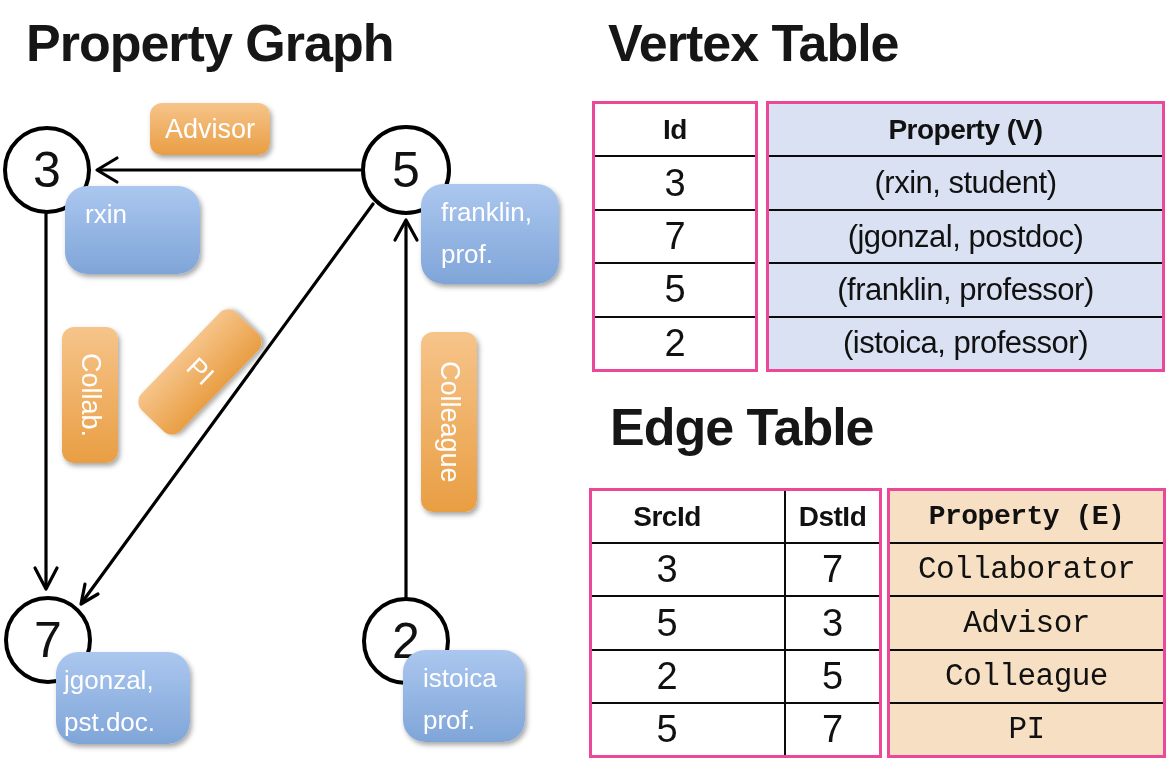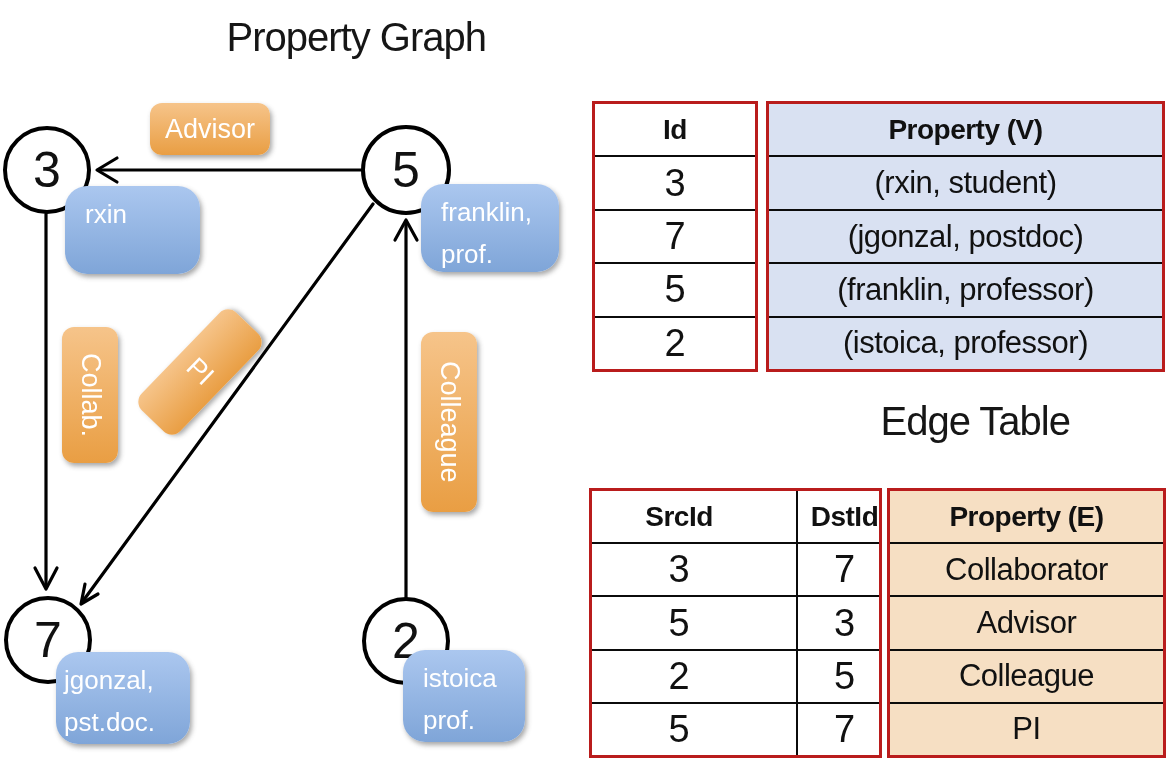--- a/index.html
+++ b/index.html
@@ -10,21 +10,21 @@
     --blue_top:#abc7ef;
     --blue_bottom:#7fa5d8;
     --line_color:#000000;
   }
   html,body{margin:0;padding:0;background:#ffffff;}
   .slide{
     position:relative;width:1170px;height:760px;background:#fff;overflow:hidden;
     font-family:"Liberation Sans", sans-serif;color:#111;
   }
   .big-title{
-    position:absolute;text-align:right;font-size:40px;font-weight:400;
+    position:absolute;text-align:left;font-size:52px;font-weight:700;
     letter-spacing:-1px;color:#161616;white-space:nowrap;line-height:1.05;
   }
   #pg-title{left:26px;top:16px;width:460px;}
   #vt-title{left:608px;top:16px;width:460px;}
   #et-title{left:610px;top:400px;width:460px;}
 
   
   .gnode{
     position:absolute;border:4px solid #000;border-radius:50%;background:#fff;
     display:flex;align-items:center;justify-content:center;
@@ -35,21 +35,21 @@
   #node-7{left:4px;top:596px;width:88px;height:88px;}
   #node-2{left:362px;top:597px;width:88px;height:88px;}
 
   .vbox{
     position:absolute;border-radius:22px;z-index:3;color:#fff;
     background:linear-gradient(180deg,var(--blue_top) 0%,var(--blue_bottom) 100%);
     box-shadow:2px 3px 5px rgba(60,60,60,.45);
     font-size:26px;line-height:1.6;padding:8px 0 0 20px;box-sizing:border-box;
   }
   #vbox-rxin{left:65px;top:186px;width:135px;height:88px;}
-  #vbox-franklin{left:421px;top:184px;width:138px;height:88px;}
+  #vbox-franklin{left:421px;top:184px;width:138px;height:100px;}
   #vbox-jgonzal{left:56px;top:652px;width:134px;height:92px;padding-left:8px;}
   #vbox-istoica{left:403px;top:650px;width:122px;height:92px;}
 
   .ebox{
     position:absolute;border-radius:12px;z-index:3;color:#fff;
     background:linear-gradient(180deg,var(--orange_top) 0%,var(--orange_bottom) 100%);
     box-shadow:2px 3px 5px rgba(60,60,60,.45);
     display:flex;align-items:center;justify-content:center;
     font-size:27px;box-sizing:border-box;
   }
@@ -57,46 +57,47 @@
   #ebox-collab{left:62px;top:327px;width:56px;height:136px;}
   #ebox-colleague{left:421px;top:332px;width:56px;height:180px;}
   #ebox-pi{left:132px;top:345px;width:136px;height:54px;transform:rotate(-46deg);}
   .vtext{writing-mode:vertical-rl;}
 
   #edge-svg{position:absolute;left:0;top:0;z-index:1;}
   #edge-svg line,#edge-svg path{stroke:var(--line_color);stroke-width:3.2;fill:none;stroke-linecap:round;stroke-linejoin:round;}
 
   
   .tbl{
-    position:absolute;border:3px solid #b91c1c;display:flex;flex-direction:column;
+    position:absolute;border:3px solid #ec4899;display:flex;flex-direction:column;
     background:#fff;box-sizing:border-box;
   }
   .trow{flex:1;display:flex;border-top:2px solid #0b0b0b;}
   .trow:first-child{border-top:none;}
   .tcell{flex:1;display:flex;align-items:center;justify-content:center;white-space:nowrap;}
   .tcell.sep{border-left:2px solid #0b0b0b;margin-left:42px;}
   .hdr{font-weight:bold;font-size:28px;letter-spacing:-0.5px;}
   .num{font-size:38px;font-weight:400;}
   .ptext{font-size:31px;letter-spacing:-0.5px;}
   .bluebg{background:var(--vertex_cell_bg);}
   .orangebg{background:var(--edge_cell_bg);}
 
   #vt-id{left:592px;top:101px;width:166px;height:271px;}
   #vt-prop{left:766px;top:101px;width:399px;height:271px;}
   #et-srcdst{left:589px;top:488px;width:293px;height:270px;}
-  #et-prop{left:887px;top:488px;width:279px;height:270px;}
-  #et-srcdst .tcell{flex:0 0 150px;padding-left:12px;}
+  #et-prop{left:887px;top:488px;width:279px;height:270px;font-family:Liberation Mono, monospace;}
+  #et-srcdst .tcell{flex:0 0 150px;}
   #et-srcdst .tcell.sep{flex:1;}
 </style>
 </head>
 <body>
 
 <div class="slide">
 
   <div class="big-title" id="pg-title">Property Graph</div>
+  <div class="big-title" id="vt-title">Vertex Table</div>
   <div class="big-title" id="et-title">Edge Table</div>
 
   <svg id="edge-svg" width="585" height="760">
     <line x1="361" y1="170" x2="100" y2="170"></line>
     <path d="M117,158 L97,170 L117,182"></path>
     <line x1="46" y1="214" x2="46" y2="586"></line>
     <path d="M35,568 L46,589 L57,568"></path>
     <line x1="373" y1="204" x2="83" y2="601"></line>
     <path d="M98,594 L81,604 L85,584"></path>
     <line x1="406" y1="597" x2="406" y2="223"></line>

